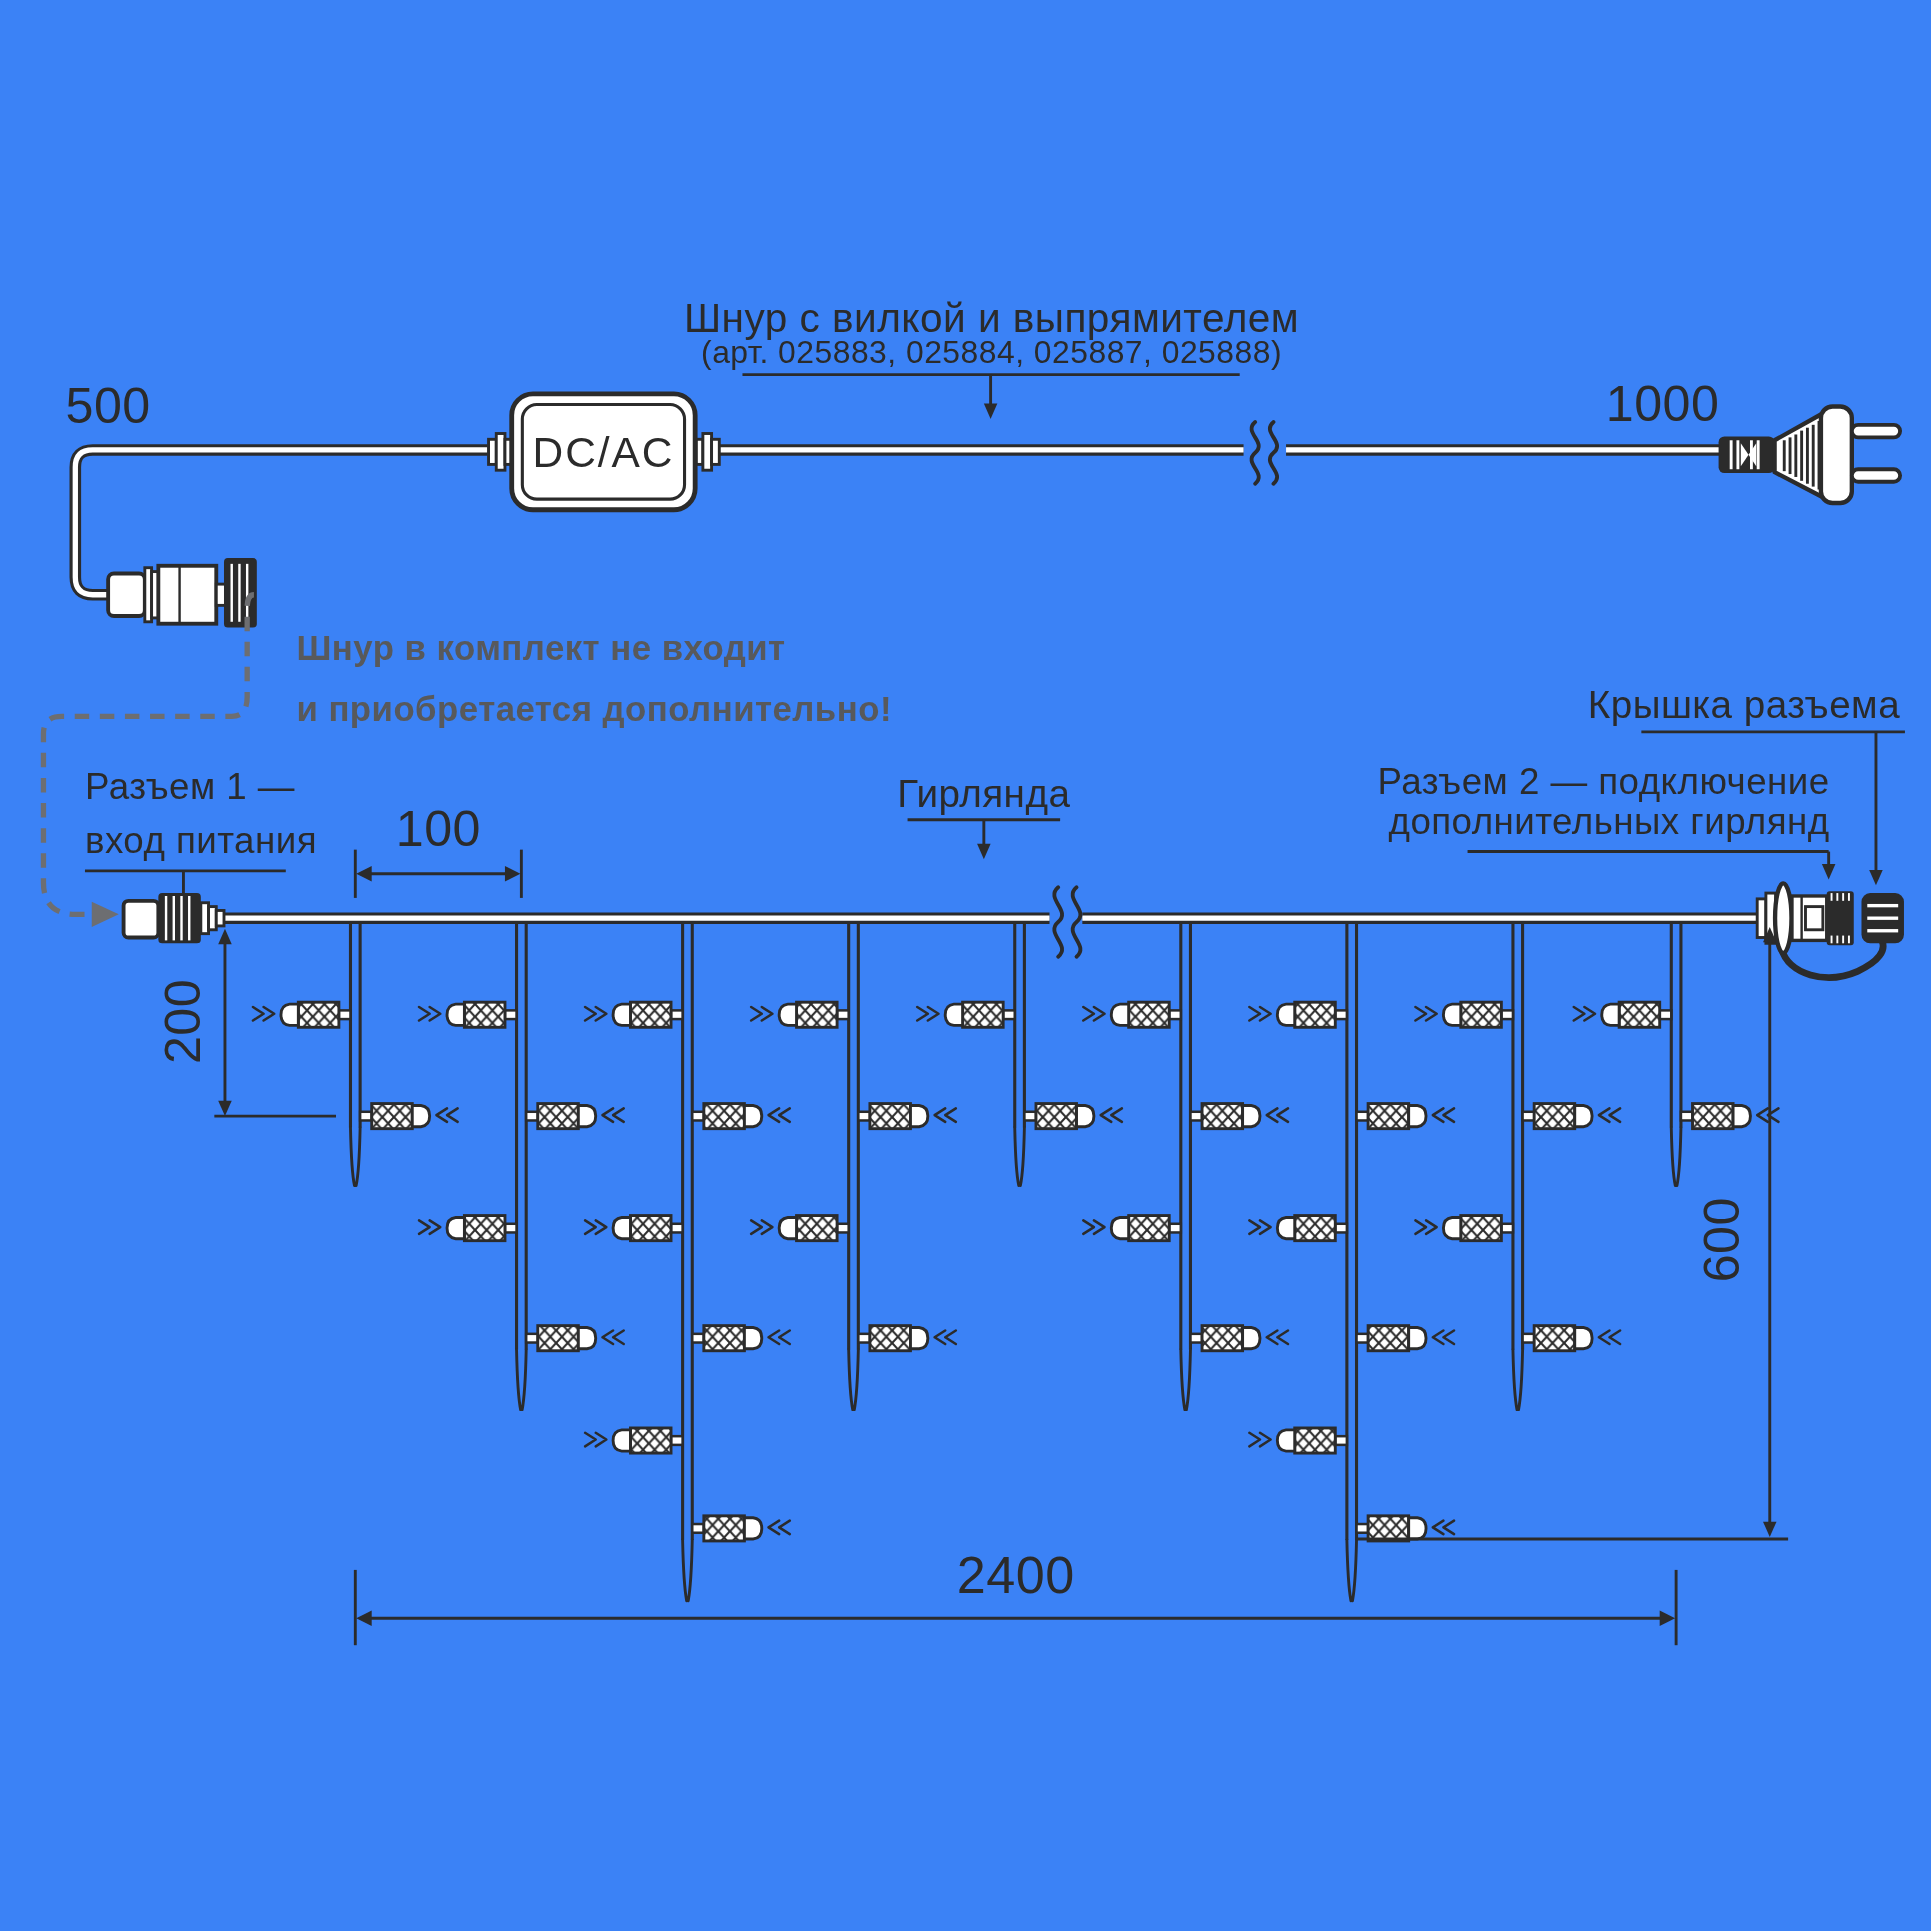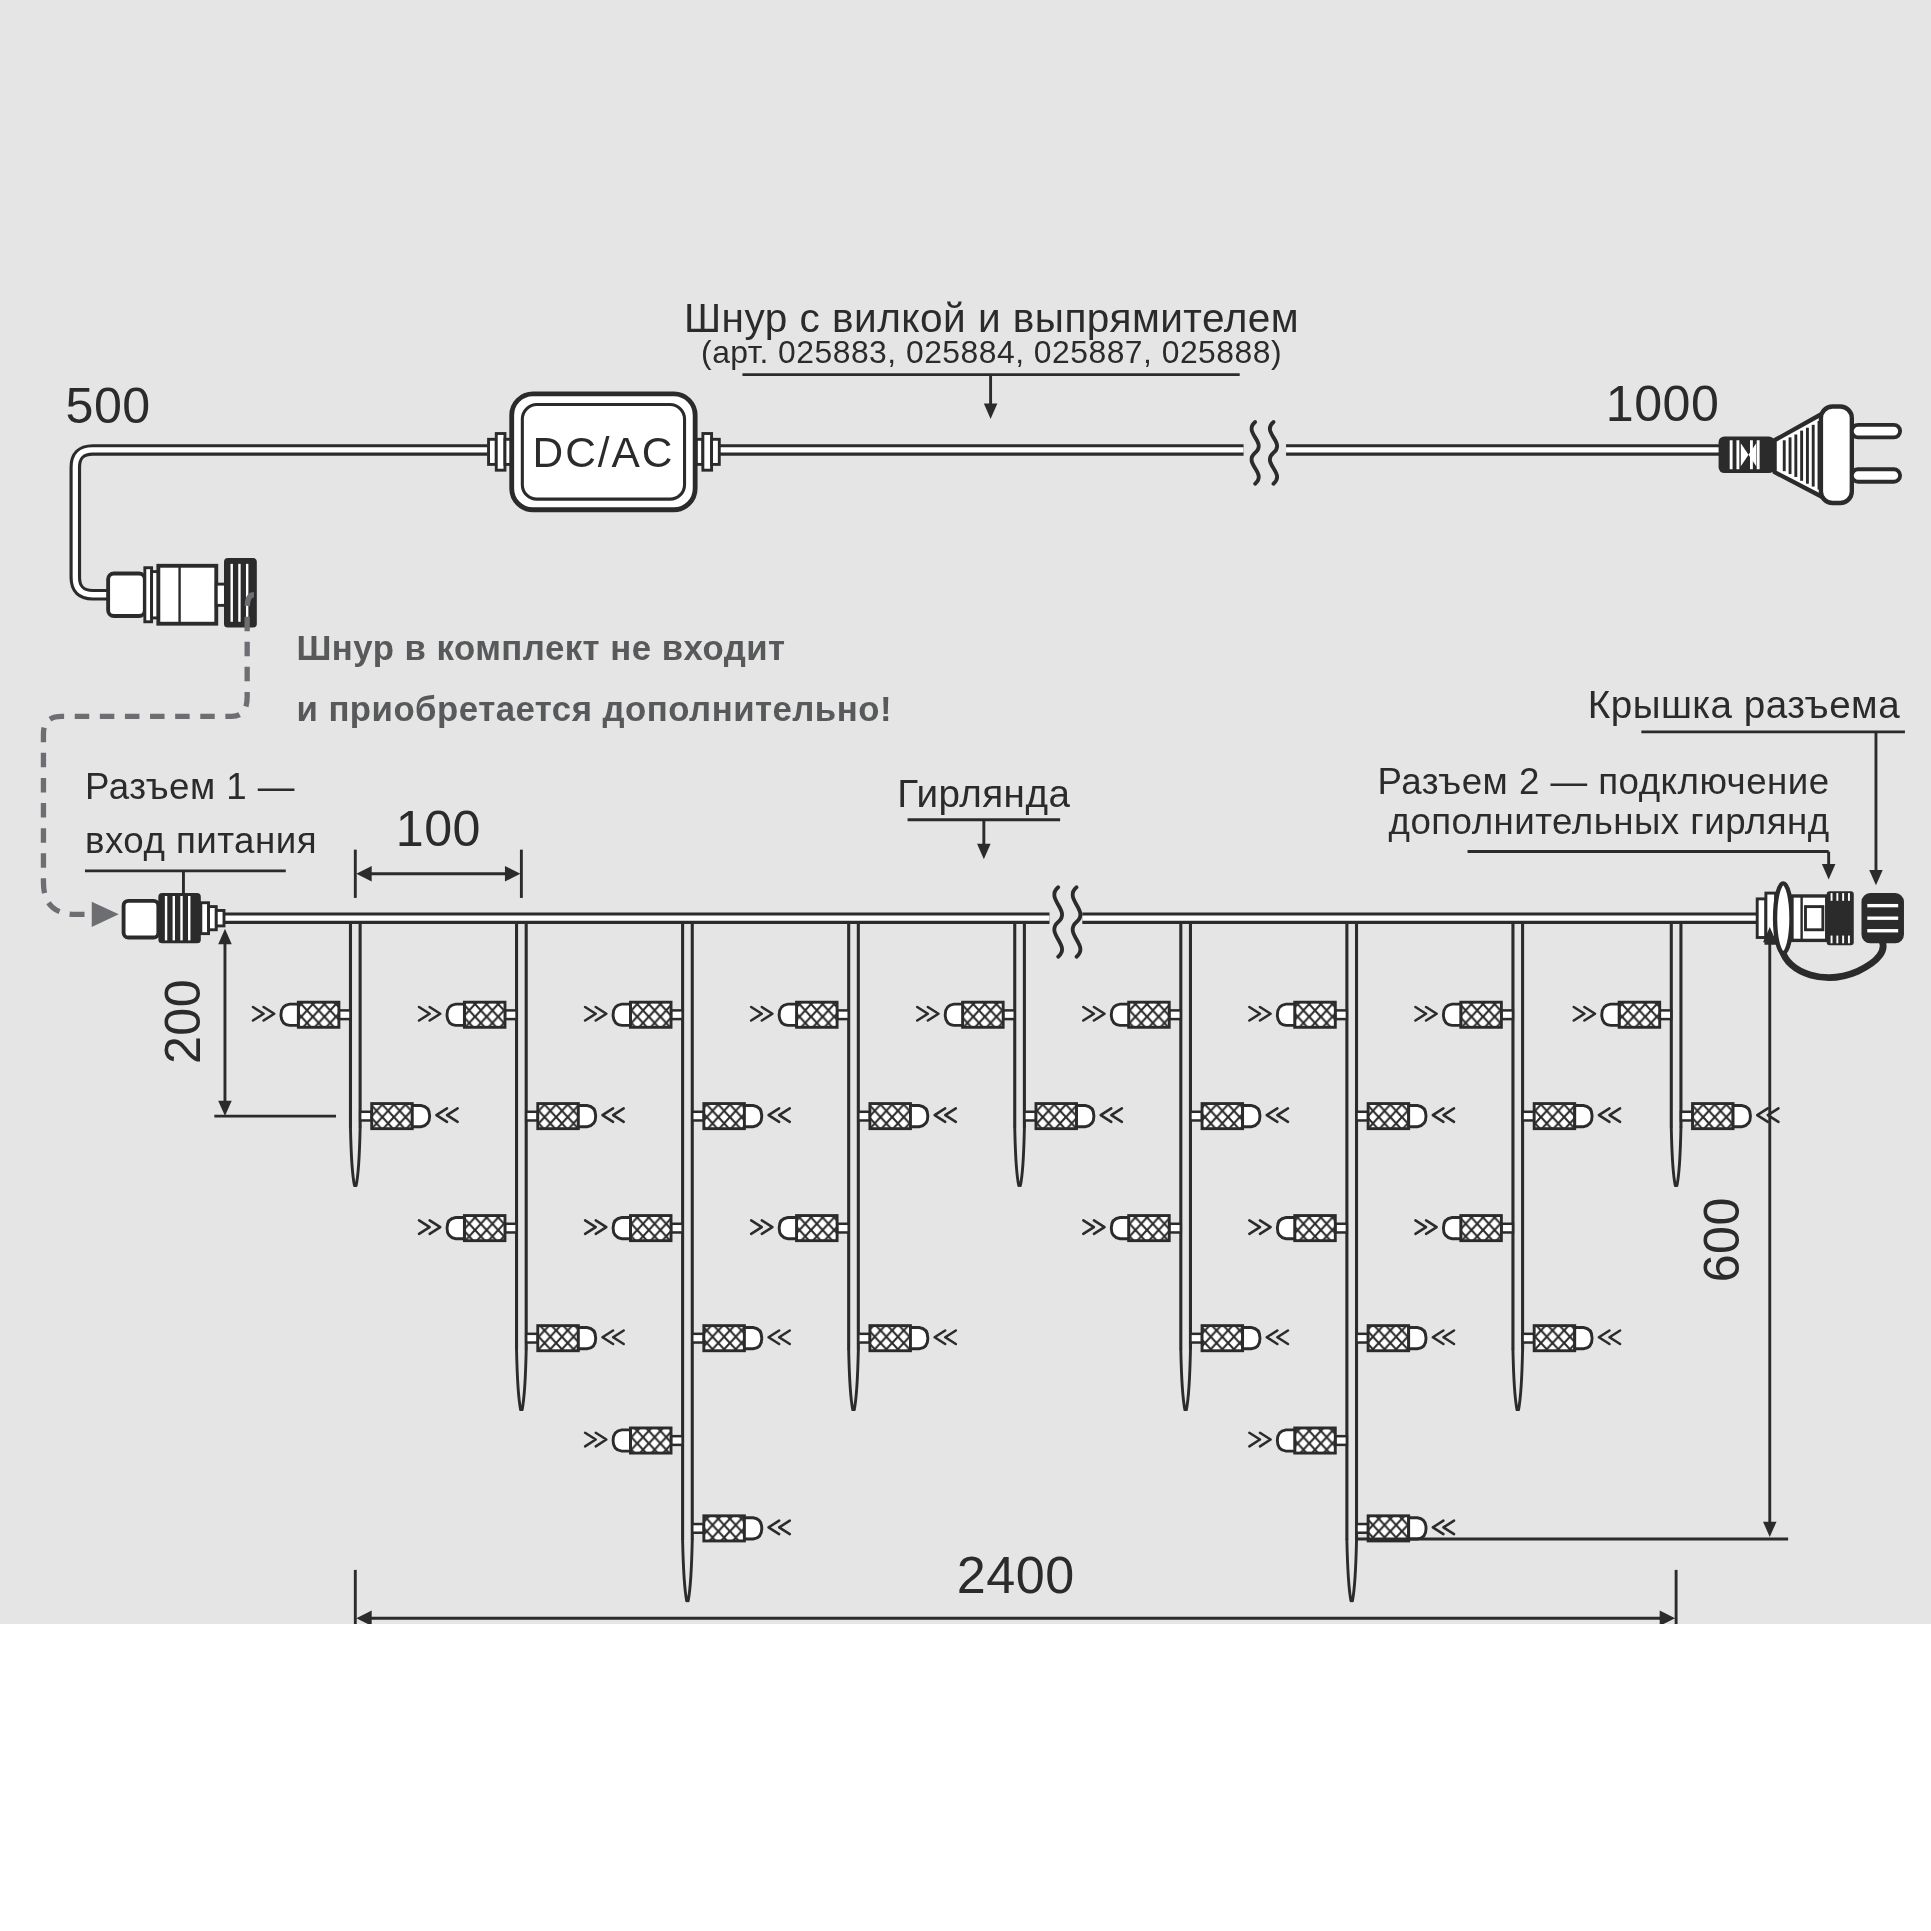--- a/index.html
+++ b/index.html
@@ -1,16 +1,16 @@
 <!DOCTYPE html>
 <html><head>
 <meta charset="utf-8">
 <style>
   html,body{margin:0;padding:0;background:#fff;}
-  .canvas{position:relative;width:1931px;height:1624px;background:#e5e5e5;overflow:hidden;}
+  .canvas{position:relative;width:1931px;height:1931px;background:#3b82f6;overflow:hidden;}
   svg{display:block;font-family:"Liberation Sans","DejaVu Sans",sans-serif;}
   .cord-dark{stroke:#2b2b2b;stroke-width:12;fill:none;}
   .cord-white{stroke:#fff;stroke-width:5.5;fill:none;}
   .outline{fill:#fff;stroke:#2b2b2b;}
   .solid{fill:#2b2b2b;}
   .brk{stroke:#2b2b2b;stroke-width:4;fill:none;stroke-linecap:round;}
   .dim{stroke:#2b2b2b;stroke-width:3;fill:none;}
   .dimhead{fill:#2b2b2b;stroke:none;}
   .leader{stroke:#2b2b2b;stroke-width:3;fill:none;}
   .txt{fill:#2b2b2b;letter-spacing:0.5px;}

